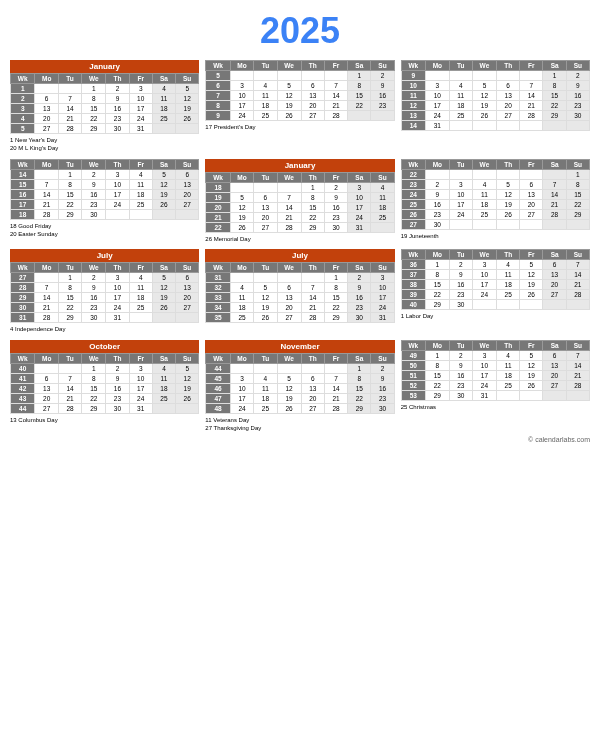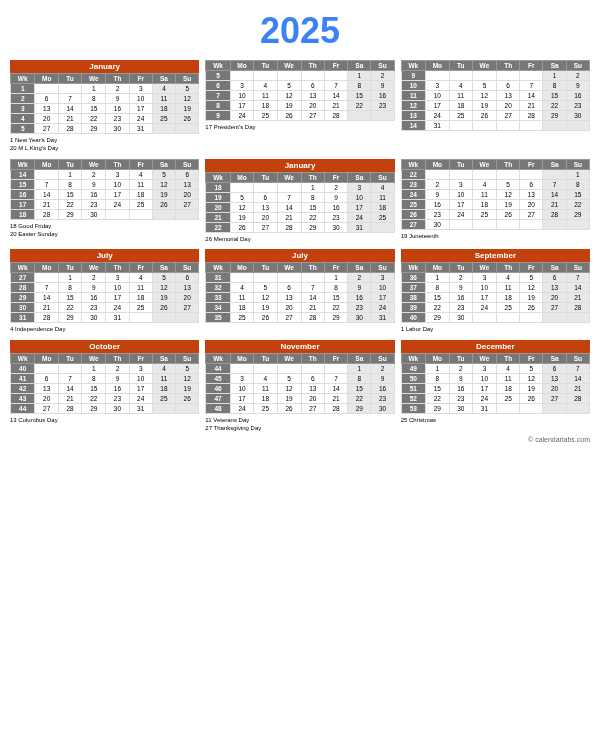--- a/index.html
+++ b/index.html
@@ -666,21 +666,20 @@
             <td>27</td>
             <td>28</td>
             <td>29</td>
             <td class="sa">30</td>
             <td class="su">31</td>
           </tr>
         </tbody>
       </table>
     </div>
     <div class="month-block">
-      <div class="month-title">September</div>
       <table class="month-table">
         <thead>
           <tr>
             <th>Wk</th>
             <th>Mo</th>
             <th>Tu</th>
             <th>We</th>
             <th>Th</th>
             <th>Fr</th>
             <th>Sa</th>
@@ -883,21 +882,20 @@
             <td class="su">30</td>
           </tr>
         </tbody>
       </table>
       <div class="holidays">
         <div>11  Veterans Day</div>
         <div>27  Thanksgiving Day</div>
       </div>
     </div>
     <div class="month-block">
-      <div class="month-title">December</div>
       <table class="month-table">
         <thead>
           <tr>
             <th>Wk</th>
             <th>Mo</th>
             <th>Tu</th>
             <th>We</th>
             <th>Th</th>
             <th>Fr</th>
             <th>Sa</th>

